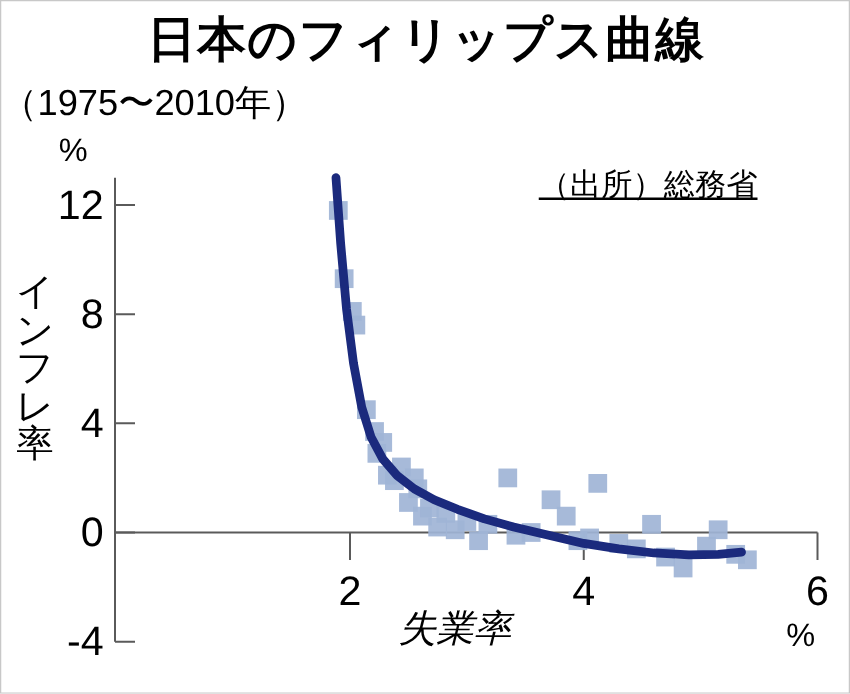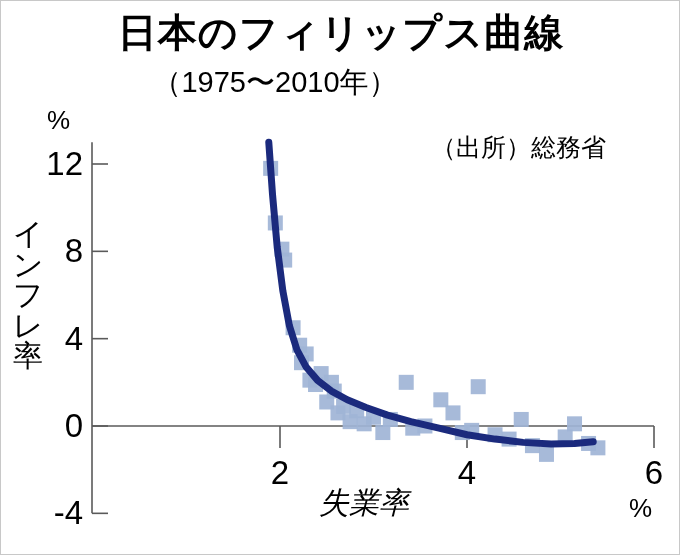--- a/index.html
+++ b/index.html
@@ -21,29 +21,30 @@
   #title{
     position:absolute;left:0;top:12px;width:680px;
     text-align:center;
     font-size:39px;font-weight:bold;
     letter-spacing:1px;
     line-height:1.05;
     white-space:nowrap;
   }
   #subtitle{
     position:absolute;left:0;top:62px;width:548px;
-    text-align:center;
+    text-align:left;
     font-size:29px;font-weight:normal;
     letter-spacing:0px;
     white-space:nowrap;
   }
   #source{
     position:absolute;left:430px;top:130px;
     font-size:25px;
     white-space:nowrap;
+    text-decoration:underline;
   }
   
   #y-unit{
     position:absolute;left:46px;top:104px;
     font-size:26px;
   }
   #x-unit{
     position:absolute;left:628px;top:492px;
     font-size:26px;
   }

